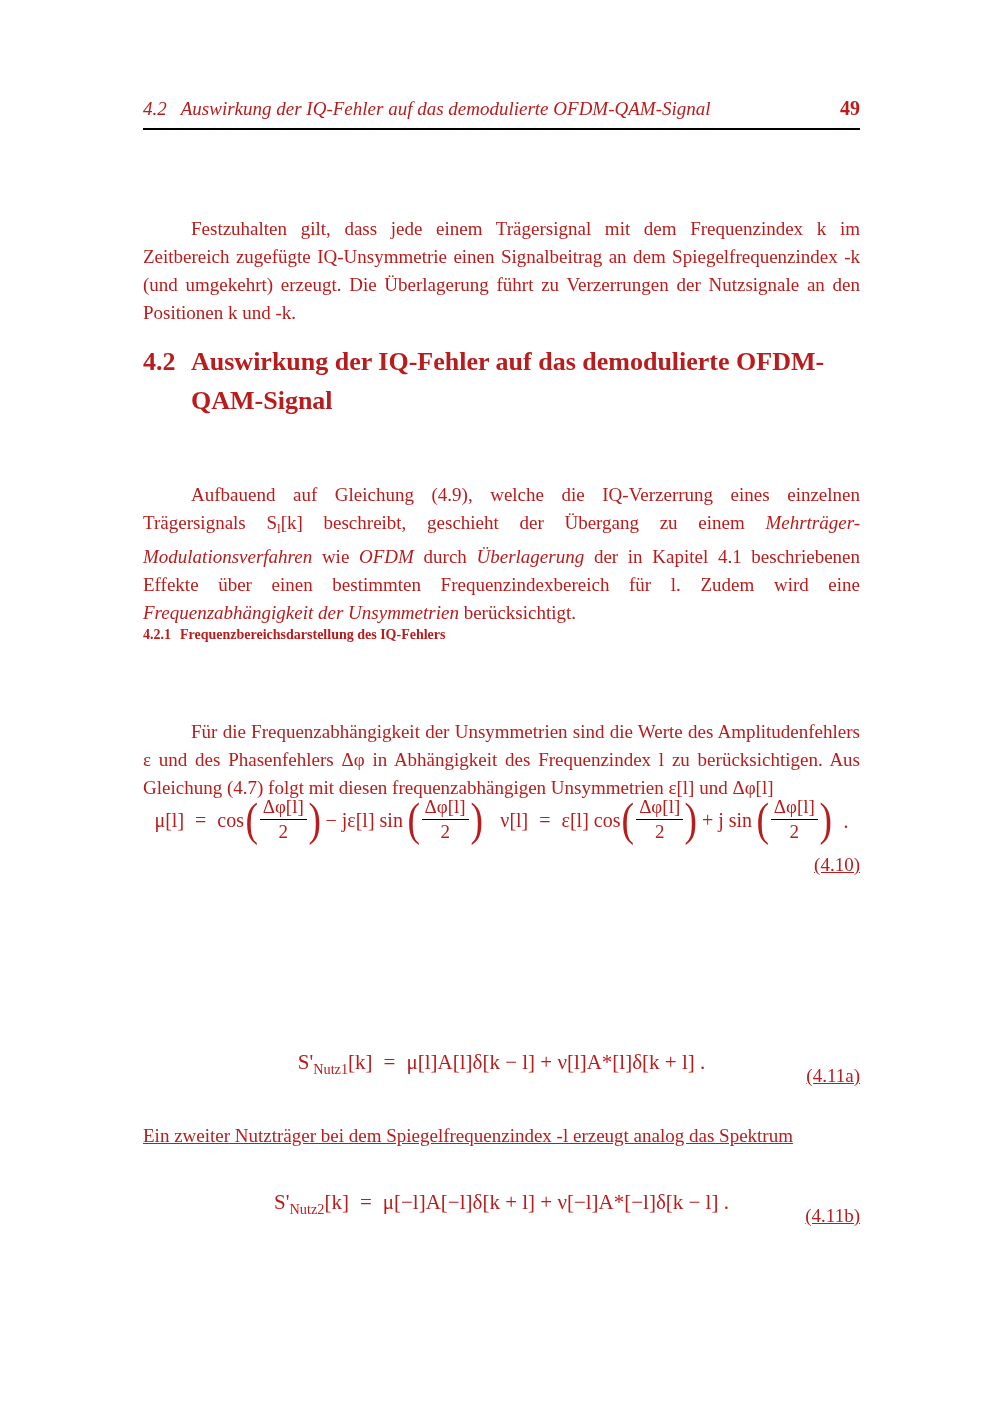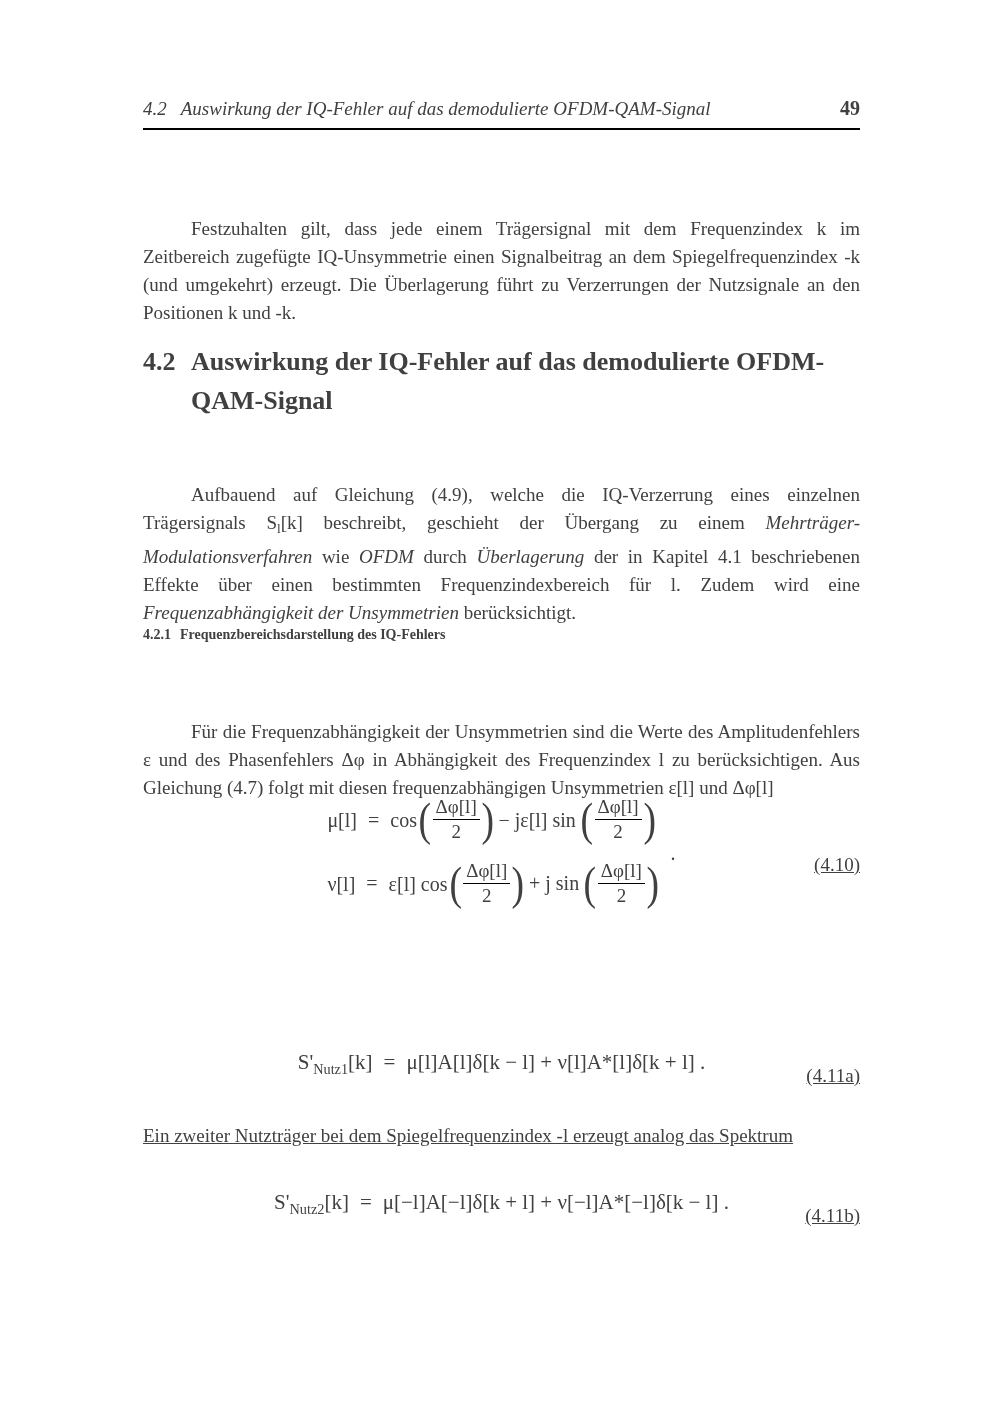--- a/index.html
+++ b/index.html
@@ -1,18 +1,18 @@
 <!DOCTYPE html>
 <html><head>
 <meta charset="utf-8">
 <style>
   html,body{margin:0;padding:0;background:#ffffff;}
   .page{
     position:relative;width:1000px;height:1415px;background:#ffffff;
-    font-family:"Liberation Serif","DejaVu Serif",serif;color:#404040;
+    font-family:"Liberation Serif","DejaVu Serif",serif;color:#b91c1c;
     overflow:hidden;
   }
   .block{position:absolute;left:143px;width:717px;}
   .body-text{font-size:19px;line-height:28px;text-align:justify;margin:0;}
   .indent{text-indent:48px;margin-top:32px;}
   em{font-style:italic;}
   .sub{font-size:0.7em;vertical-align:-0.28em;}
 
   
   .runhead{
@@ -27,21 +27,21 @@
   .h42{top:342px;font-size:26px;font-weight:bold;line-height:39px;padding-left:48px;box-sizing:border-box;}
   .h42 .hnum{position:absolute;left:0;top:0;}
 
   
   .h421{top:622px;font-size:14px;font-weight:bold;line-height:26px;}
   .h421 .hnum{margin-right:9px;}
 
   
   .eq{position:absolute;left:143px;width:717px;}
   .eq-body{display:flex;align-items:center;justify-content:center;font-size:20px;}
-  .eq-col{display:flex;flex-direction:column;gap:16px;}
+  .eq-col{display:flex;gap:16px;}
   .eq-line{white-space:nowrap;}
   .eq-rel{padding:0 11px;}
   .eq-mid{padding:0 3px;}
   .eq-period{margin-left:10px;}
   .eq-tag{position:absolute;right:0;top:50%;transform:translateY(-50%);font-size:19px;text-decoration:underline;}
   .frac{display:inline-block;vertical-align:middle;text-align:center;font-size:19px;line-height:1.18;position:relative;top:-2px;}
   .frac .num{display:block;border-bottom:1.5px solid #000;padding:0 3px 1px;}
   .frac .den{display:block;padding-top:1px;}
   .bigp{font-size:47px;font-weight:400;line-height:0;vertical-align:middle;position:relative;top:-3px;
         display:inline-block;transform:scaleX(.8);}

